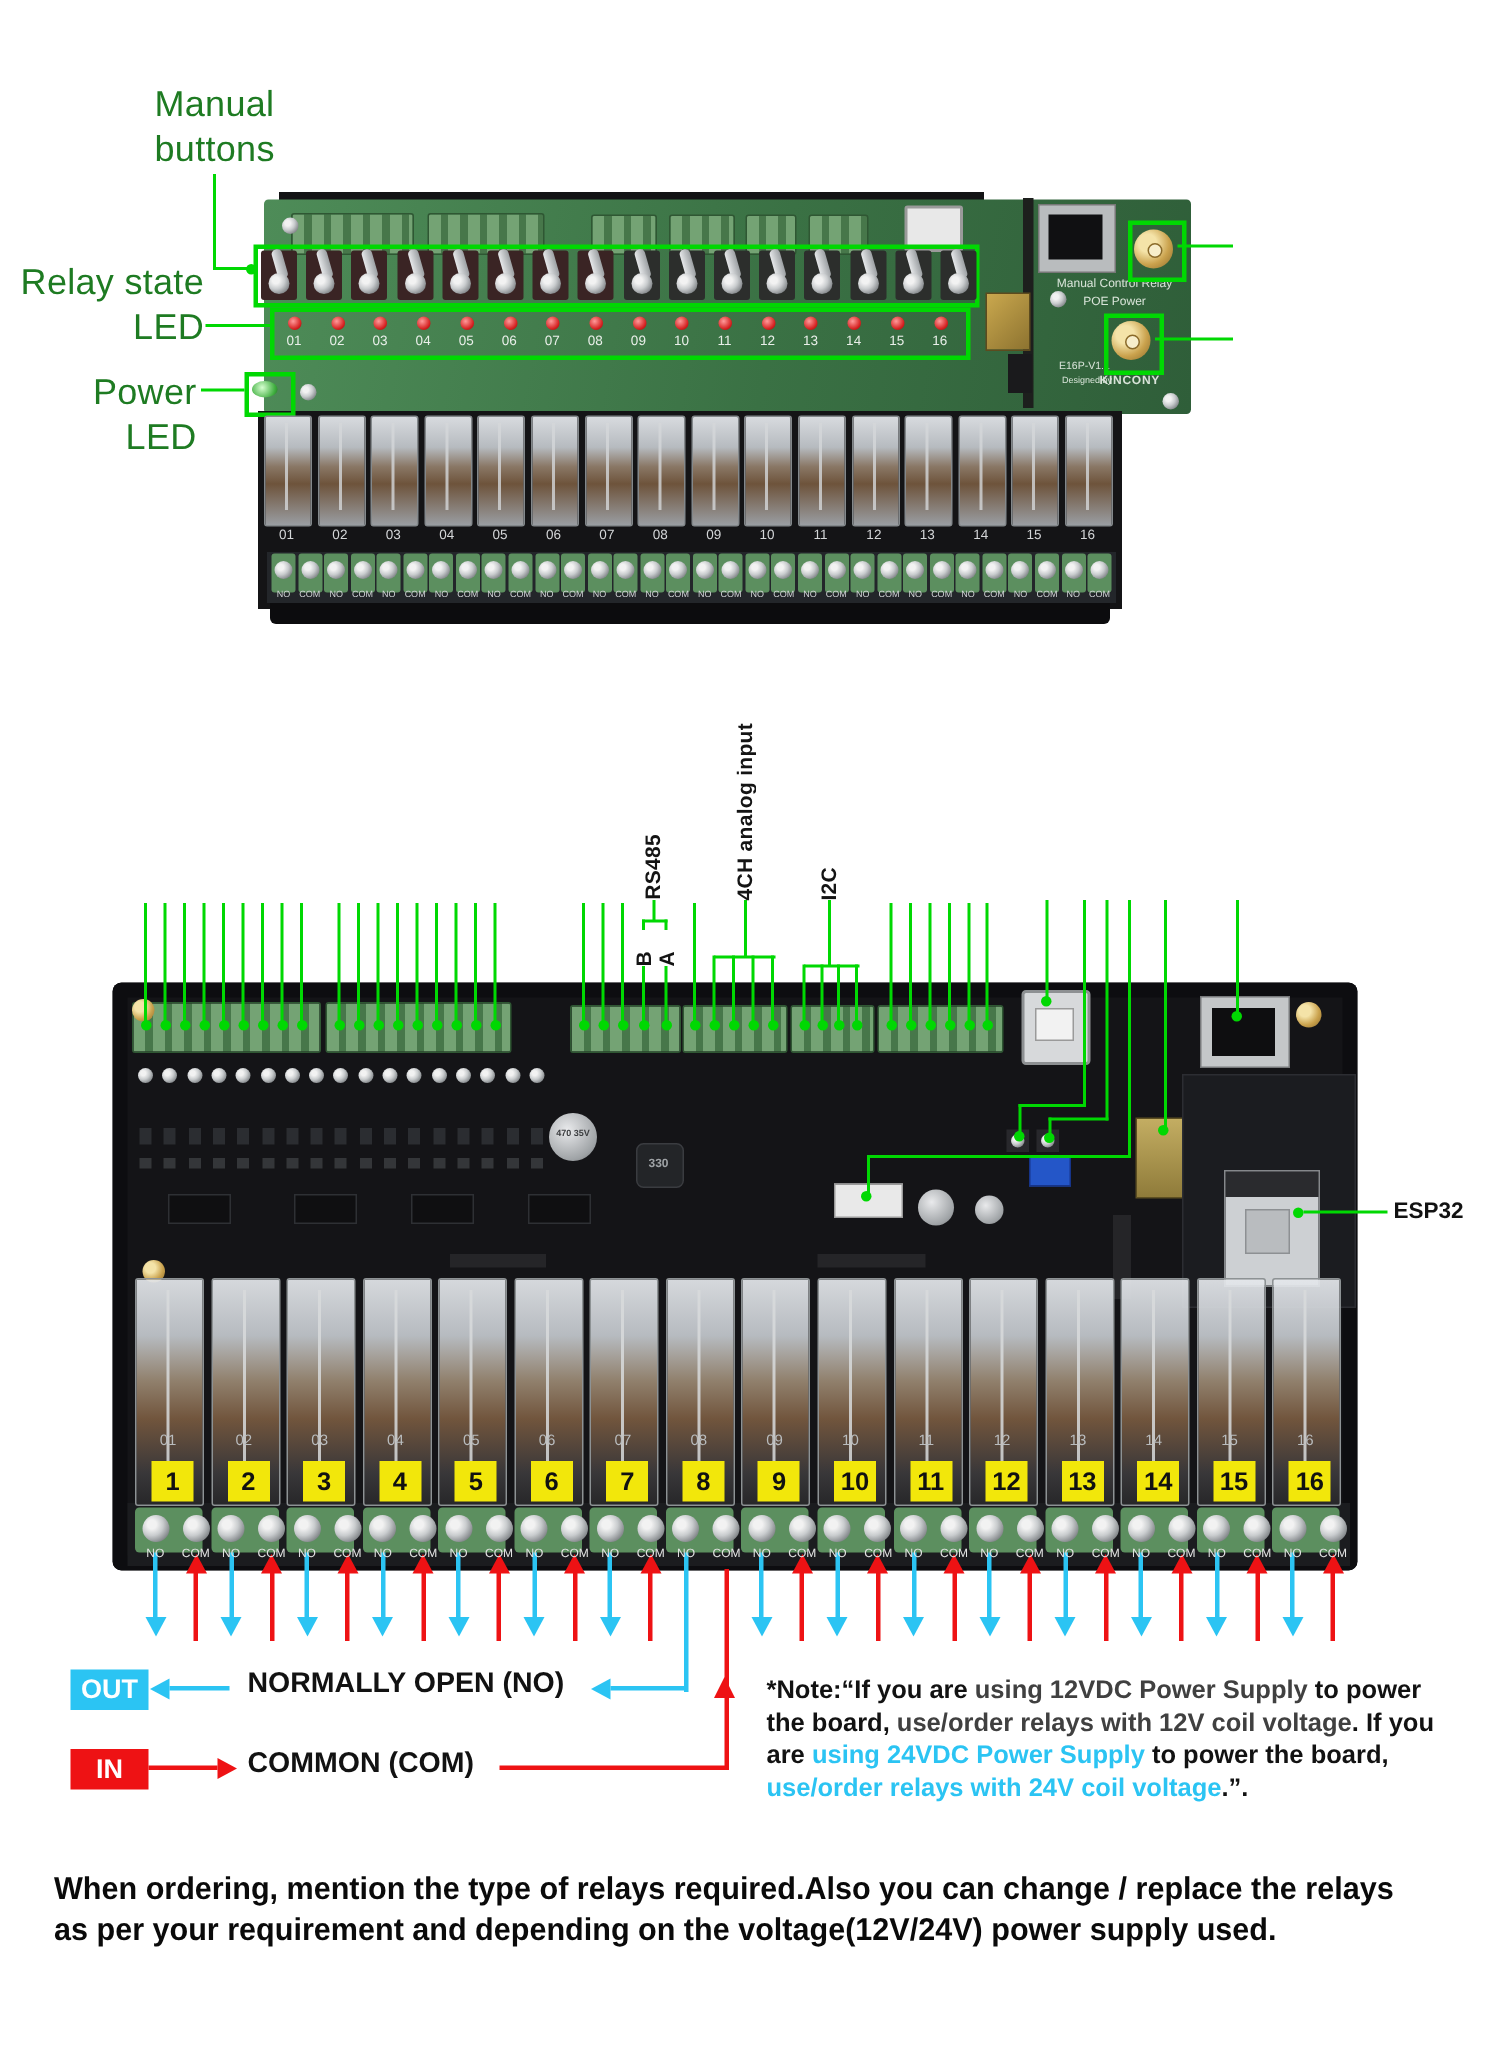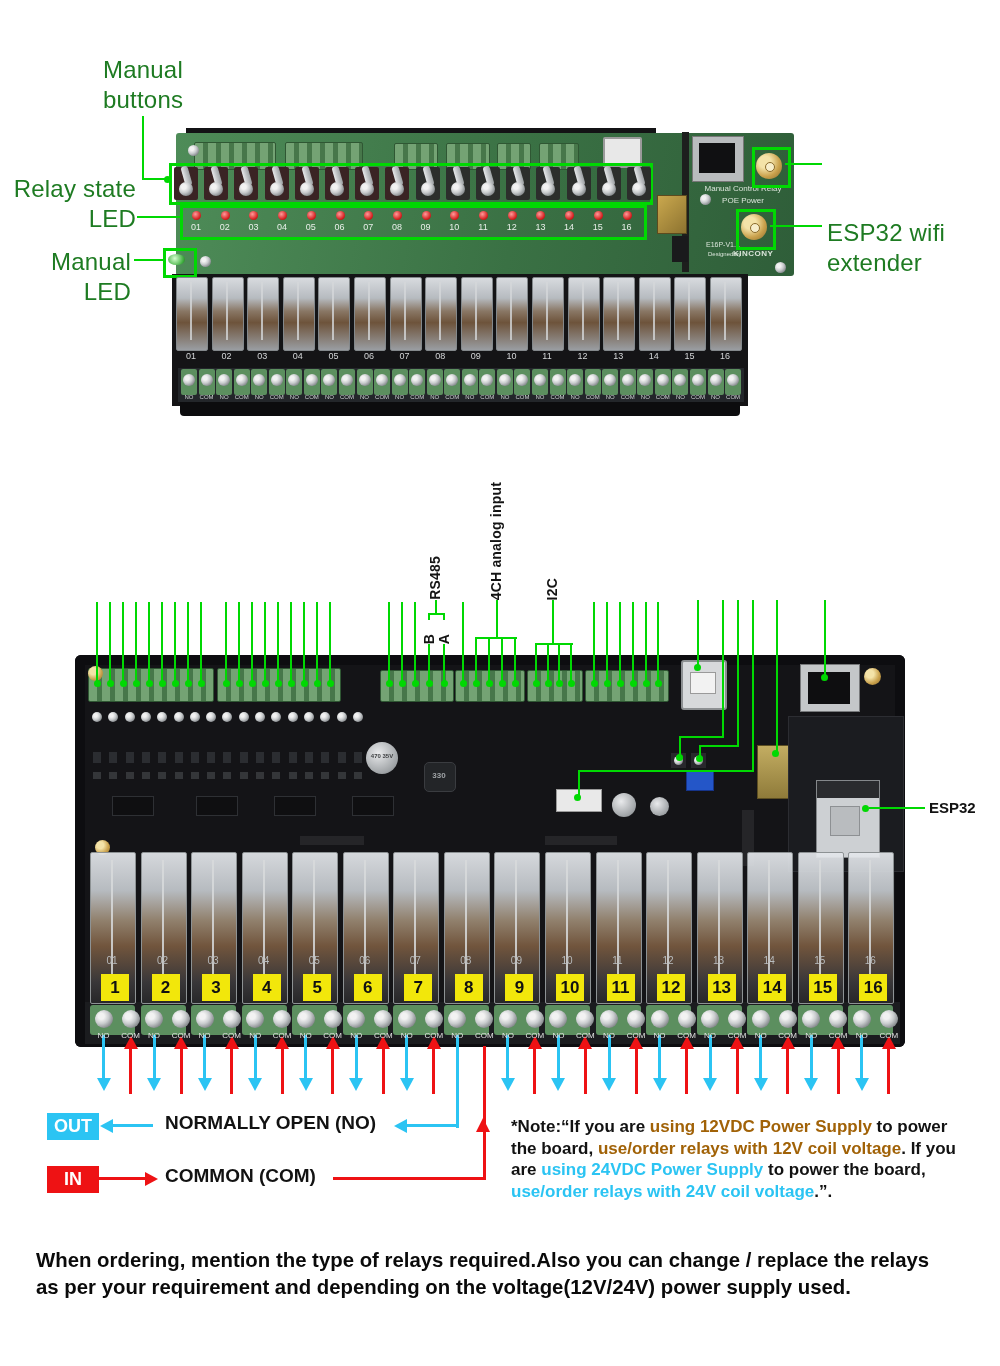--- a/index.html
+++ b/index.html
@@ -14,21 +14,21 @@
           font-weight:700;font-size:14px;color:#141414;white-space:nowrap;letter-spacing:.2px;}
   .silk{color:#d9e4d9;}
   .screw{border-radius:50%;background:radial-gradient(circle at 35% 35%,#f2f2f2 0 18%,#c9ccce 45%,#85898c 75%,#55585a 100%);}
   .brass{border-radius:50%;background:radial-gradient(circle at 35% 35%,#f4e3a8 0 25%,#caa24d 60%,#8a6a2a 100%);}
   .tblock{background:repeating-linear-gradient(90deg,#74a374 0 8px,#47774a 8px 13px);border:1px solid #2f5733;border-radius:2px;}
   .relay-t{background:linear-gradient(180deg,rgba(226,229,233,.95) 0%,rgba(196,201,206,.92) 28%,rgba(150,130,110,.9) 46%,rgba(122,92,64,.88) 62%,rgba(168,172,177,.9) 100%);border:1px solid #83888b;border-radius:2px;}
   .relay-m{background:linear-gradient(180deg,rgba(228,231,235,.93) 0%,rgba(200,205,210,.9) 25%,rgba(158,140,118,.9) 45%,rgba(126,94,66,.88) 62%,rgba(60,58,60,.92) 86%,rgba(40,40,42,.95) 100%);border:1px solid #8d9294;border-radius:2px;}
   .ybox{background:#f2e70b;color:#111;font-weight:700;font-size:17px;display:flex;align-items:center;justify-content:center;}
   .tri{width:0;height:0;}
   .note-line{display:block;}
-  .nk{color:#121212}.nr{color:#a16207}.nb{color:#2bc4f3}
+  .nk{color:#121212}.nr{color:#404040}.nb{color:#2bc4f3}
 </style>
 </head>
 <body>
 
 <div id="canvas">
 
   <div class="abs" style="left:186px;top:128px;width:470px;height:14px;background:#131315;"></div>
   <div class="abs" style="left:176px;top:133px;width:618px;height:143px;background:linear-gradient(100deg,#4e8c58,#3a7144 55%,#2f5e39);border-radius:3px;"></div>
   <div class="abs" style="left:172px;top:274px;width:576px;height:132px;background:#141416;"></div>
   <div class="abs" style="left:180px;top:402px;width:560px;height:14px;background:#0c0c0e;border-radius:0 0 4px 4px;"></div>
@@ -73,22 +73,21 @@
   <div class="abs gline" style="left:142px;top:116px;width:2px;height:64px;"></div>
   <div class="abs gline" style="left:142px;top:178px;width:26px;height:2px;"></div>
   <div class="abs gdot" style="left:164px;top:176px;"></div>
   <div class="abs gline" style="left:137px;top:216px;width:43px;height:2px;"></div>
   <div class="abs gline" style="left:134px;top:259px;width:29px;height:2px;"></div>
   <div class="abs gline" style="left:785px;top:163px;width:37px;height:2px;"></div>
   <div class="abs gline" style="left:770px;top:225px;width:52px;height:2px;"></div>
 
   <div class="abs glabel" style="left:10px;top:174px;width:126px;text-align:right;">Relay state LED</div>
   <div class="abs glabel" style="left:103px;top:55px;width:92px;">Manual buttons</div>
-  <div class="abs glabel" style="left:10px;top:247px;width:121px;text-align:right;">Manual LED</div>
-  <div class="abs glabel" style="left:827px;top:218px;width:135px;">ESP32 wifi extender</div>
+  <div class="abs glabel" style="left:10px;top:247px;width:121px;text-align:right;">Power LED</div>
 
   <div class="abs" style="left:178px;top:368px;width:566px;height:34px;background:#23262a;"></div>
 
   <div class="abs" id="top-switches">
       <div class="abs" style="left: 174px; top: 167px; width: 24px; height: 33px; background: rgb(58, 36, 36); border-radius: 2px;"></div>
       <div class="abs" style="left: 183px; top: 166px; width: 7px; height: 20px; background: linear-gradient(90deg, rgb(230, 232, 234), rgb(156, 160, 163)); transform: rotate(-16deg); border-radius: 3px;"></div>
       <div class="abs screw" style="left: 179px; top: 182px; width: 14px; height: 14px;"></div>
       <div class="abs" style="left: 204.2px; top: 167px; width: 24px; height: 33px; background: rgb(58, 36, 36); border-radius: 2px;"></div>
       <div class="abs" style="left: 213.2px; top: 166px; width: 7px; height: 20px; background: linear-gradient(90deg, rgb(230, 232, 234), rgb(156, 160, 163)); transform: rotate(-16deg); border-radius: 3px;"></div>
       <div class="abs screw" style="left: 209.2px; top: 182px; width: 14px; height: 14px;"></div>

